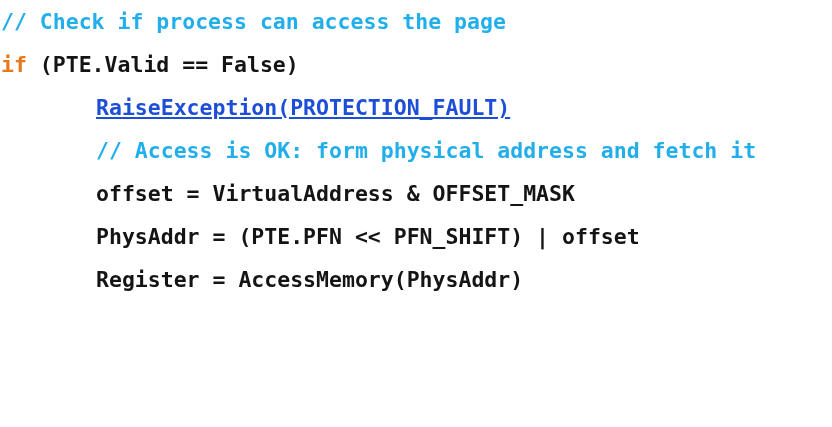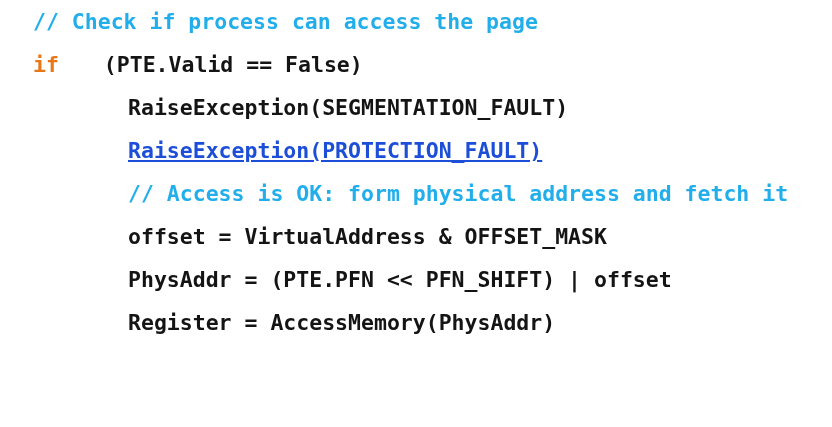--- a/index.html
+++ b/index.html
@@ -26,40 +26,38 @@
     height: 43px;
     line-height: 43px;
     white-space: pre;
     font-size: 21.5px;
     font-weight: bold;
     letter-spacing: 0px;
     color: #141414;
   }
   .code-line .seg {
     white-space: pre;
-    padding-left: 32px;
   }
   .kw {
     color: #e8771a;
   }
   .cmt {
     color: #21aeeb;
   }
   .plain {
     color: #141414;
   }
   
   .ind-0 { padding-left: 1px; }
   .ind-1 { padding-left: 96px; }
 </style>
 </head>
 <body style="background: rgb(255, 255, 255);">
 
 <div id="code-listing">
     <div class="code-line ind-0"><span class="seg cmt" style="color: rgb(33, 174, 235);">// Check if process can access the page</span></div>
     <div class="code-line ind-0"><span class="seg kw" style="color: rgb(232, 119, 26);">if</span><span class="seg plain" style="color: rgb(20, 20, 20); text-align: right;"> (PTE.Valid == False)</span></div>
-    <div class="code-line ind-1"><span class="seg plain" style="color: rgb(20, 20, 20);">RaiseException(SEGMENTATION_FAULT)</span></div>
     <div class="code-line ind-1"><span class="seg plain" style="color: #1d4ed8; text-decoration: underline;">RaiseException(PROTECTION_FAULT)</span></div>
     <div class="code-line ind-1"><span class="seg cmt" style="color: rgb(33, 174, 235);">// Access is OK: form physical address and fetch it</span></div>
     <div class="code-line ind-1"><span class="seg plain" style="color: rgb(20, 20, 20);">offset = VirtualAddress &amp; OFFSET_MASK</span></div>
     <div class="code-line ind-1"><span class="seg plain" style="color: rgb(20, 20, 20);">PhysAddr = (PTE.PFN &lt;&lt; PFN_SHIFT) | offset</span></div>
     <div class="code-line ind-1"><span class="seg plain" style="color: rgb(20, 20, 20);">Register = AccessMemory(PhysAddr)</span></div>
   </div>
 
 </body></html>

